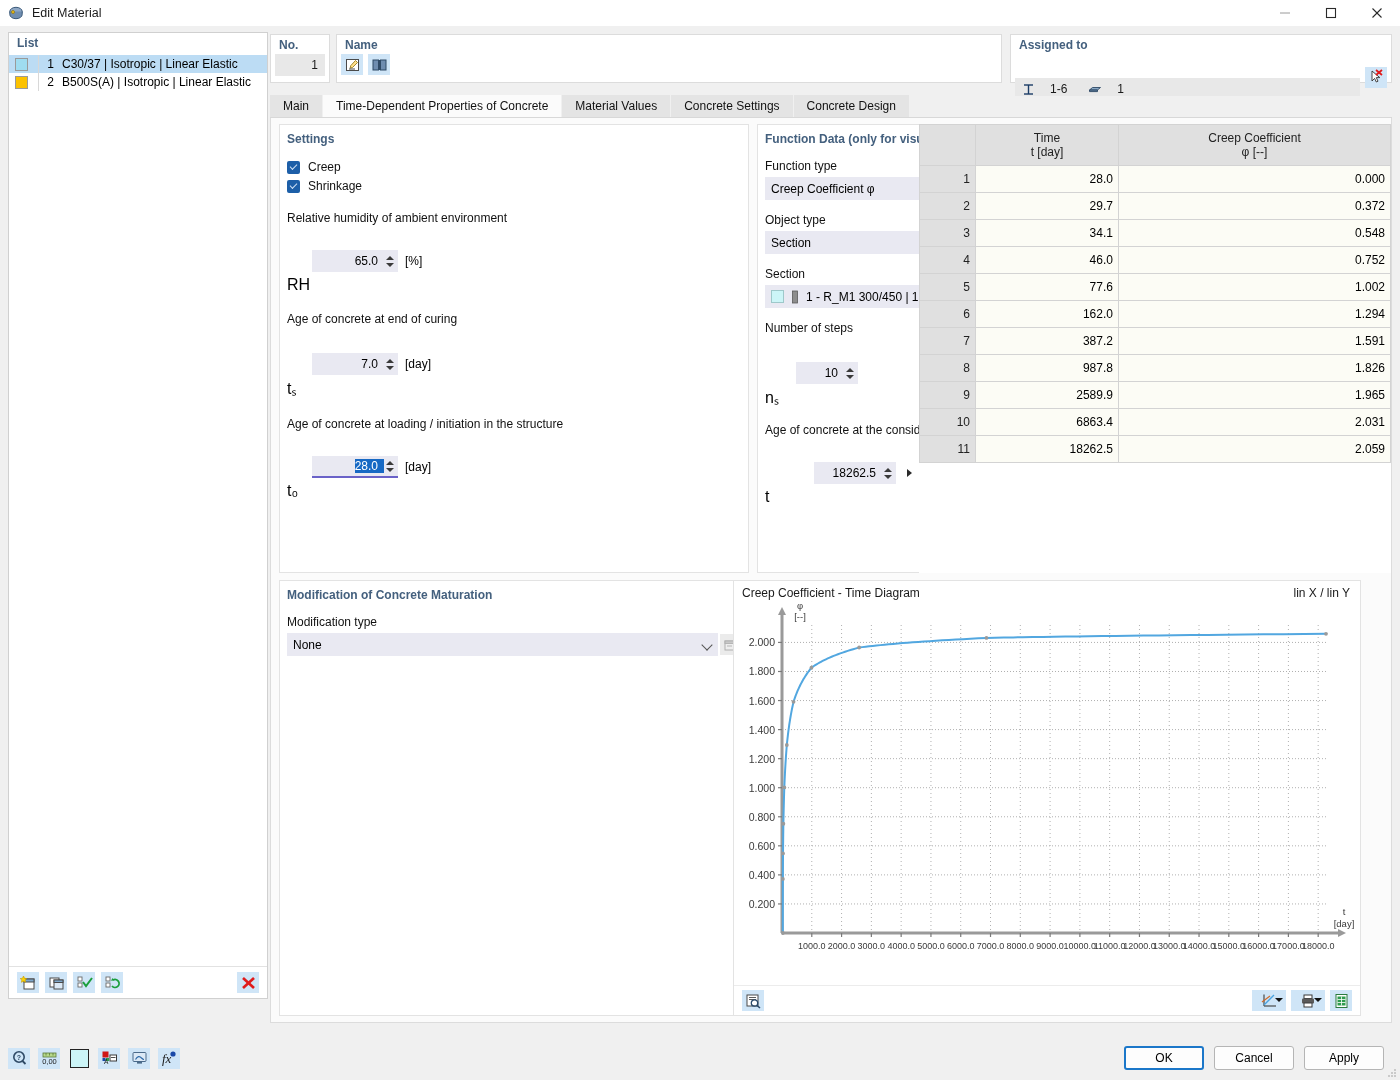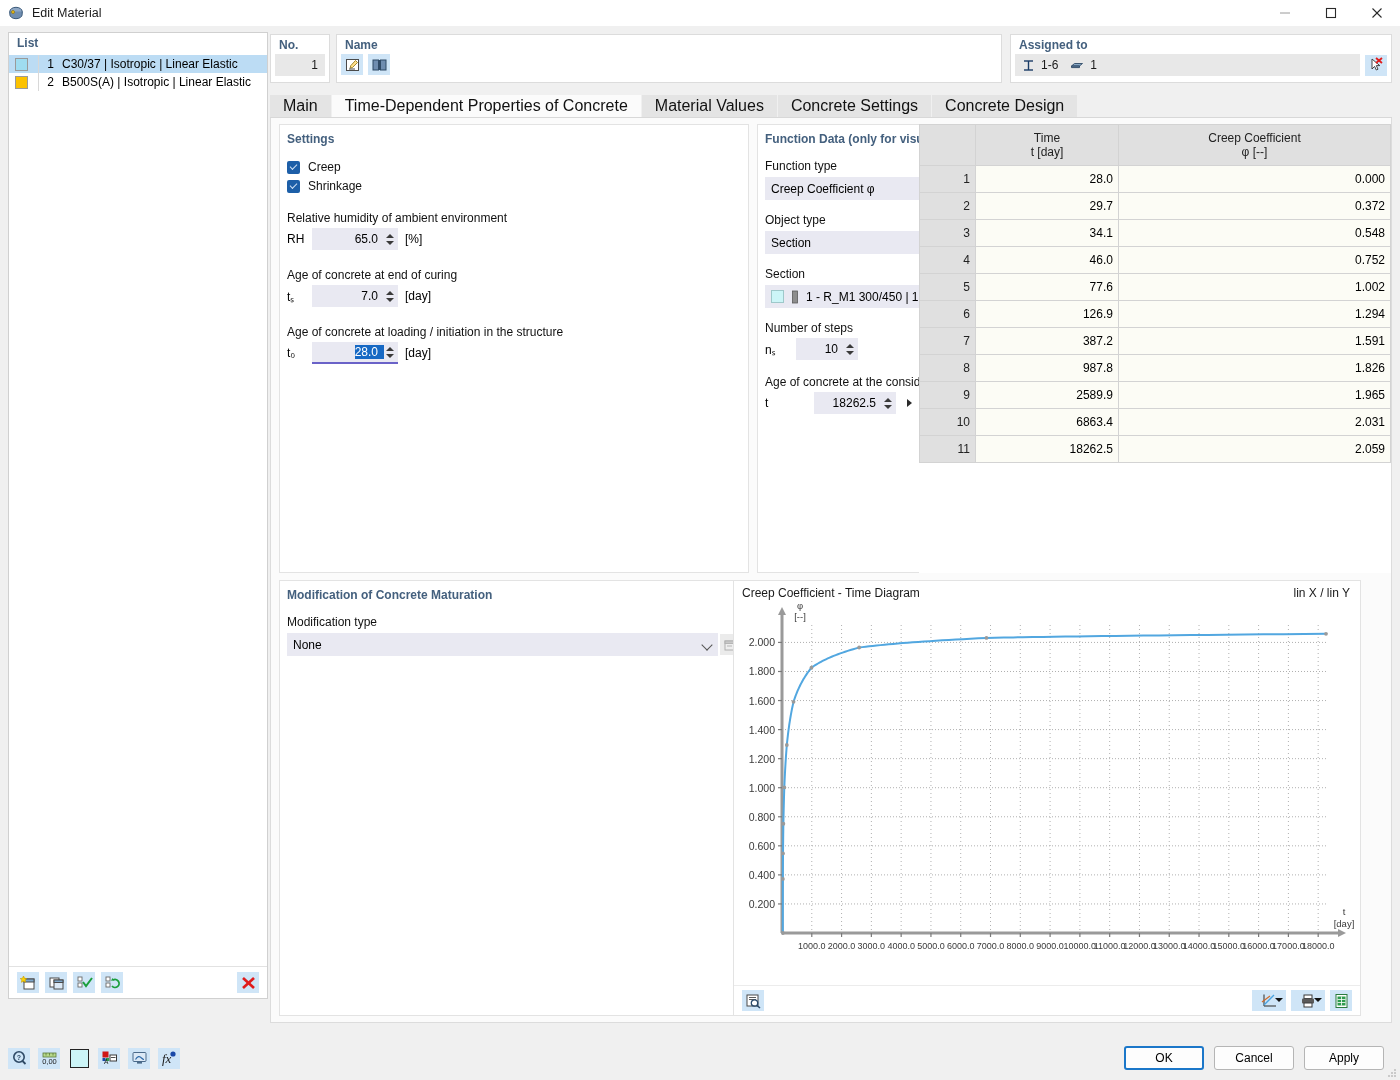--- a/index.html
+++ b/index.html
@@ -84,21 +84,21 @@
 
   
   .tabstrip {
     position: absolute; left: 270px; top: 96px; width: 1122px; height: 22px;
     border-bottom: 1px solid #d8d8d8;
     display: flex; align-items: flex-end;
     background: #f0f0f0;
   }
   .tab {
     height: 22px; padding: 0 13px; display: flex; align-items: center;
-    font-size: 16px; color: #111; background: #e4e4e4;
+    font-size: 12px; color: #111; background: #e4e4e4;
     border-right: 1px solid #f0f0f0;
   }
   .tab.active { background: #fbfbfb; color: #111; }
 
   
   .content {
     position: absolute; left: 270px; top: 118px; width: 1122px; height: 905px;
     background: #fbfbfb; border: 1px solid #dcdcdc; border-top: none;
   }
 
@@ -116,21 +116,21 @@
     width: 13px; height: 13px; background: #1d5fa8; border-radius: 2px;
     position: relative; flex: 0 0 auto;
   }
   .ckbox::after {
     content: ""; position: absolute; left: 3px; top: 3.5px;
     width: 6px; height: 3px; border-left: 1.6px solid #cfe0f4; border-bottom: 1.6px solid #cfe0f4;
     transform: rotate(-45deg);
   }
 
   .spin-wrap { display: flex; align-items: center; gap: 7px; margin-top: 3px; }
-  .spin-key { width: 18px; font-size: 12px; }
+  .spin-key { width: 18px; font-size: 16px; margin-top: 48px; }
   .spin {
     background: #e9e9f2; height: 22px; width: 86px; display: flex; align-items: center;
     justify-content: flex-end; padding-right: 3px; position: relative;
   }
   .spin .val { font-size: 12px; padding-right: 6px; }
   .spin.focused { border-bottom: 2px solid #6a62c8; }
   .sel-val { background: #1769c4; color: #fff; }
   .arrows {
     width: 11px; height: 16px; display: flex; flex-direction: column; justify-content: center;
     align-items: center; gap: 3px; flex: 0 0 auto;
@@ -305,21 +305,21 @@
           <rect x="9.5" y="3" width="5.5" height="10" fill="#6f8db0" stroke="#2f4a66" stroke-width="1"></rect>
           <line x1="8.5" y1="3" x2="8.5" y2="13" stroke="#2f4a66" stroke-width="1"></line>
         </svg>
       </div>
     </div>
   </div>
 
   <div class="asg-box">
     <div class="box-label">Assigned to</div>
     <div style="display:flex; align-items:center; padding:2px 4px 0 4px; gap:5px;">
-      <div class="field" style="flex:1; gap:6px;">
+      <div class="field" style="flex:1; gap:15px;margin-top:24px;">
         <span style="display:inline-flex;">
           <svg width="13" height="13" viewBox="0 0 13 13">
             <line x1="2" y1="2" x2="11" y2="2" stroke="#1a3c66" stroke-width="1.4"></line>
             <line x1="6.5" y1="2" x2="6.5" y2="11" stroke="#1a3c66" stroke-width="1.4"></line>
             <line x1="2" y1="11" x2="11" y2="11" stroke="#1a3c66" stroke-width="1.4"></line>
           </svg>
         </span>
         <span>1-6</span>
         <span style="display:inline-flex; margin-left:6px;">
           <svg width="14" height="13" viewBox="0 0 14 13">
@@ -537,21 +537,21 @@
               <td class="num">46.0</td>
               <td class="num">0.752</td>
             </tr>
           <tr>
               <td class="idx">5</td>
               <td class="num">77.6</td>
               <td class="num">1.002</td>
             </tr>
           <tr>
               <td class="idx">6</td>
-              <td class="num">126.9</td>
+              <td class="num">162.0</td>
               <td class="num">1.294</td>
             </tr>
           <tr>
               <td class="idx">7</td>
               <td class="num">387.2</td>
               <td class="num">1.591</td>
             </tr>
           <tr>
               <td class="idx">8</td>
               <td class="num">987.8</td>

